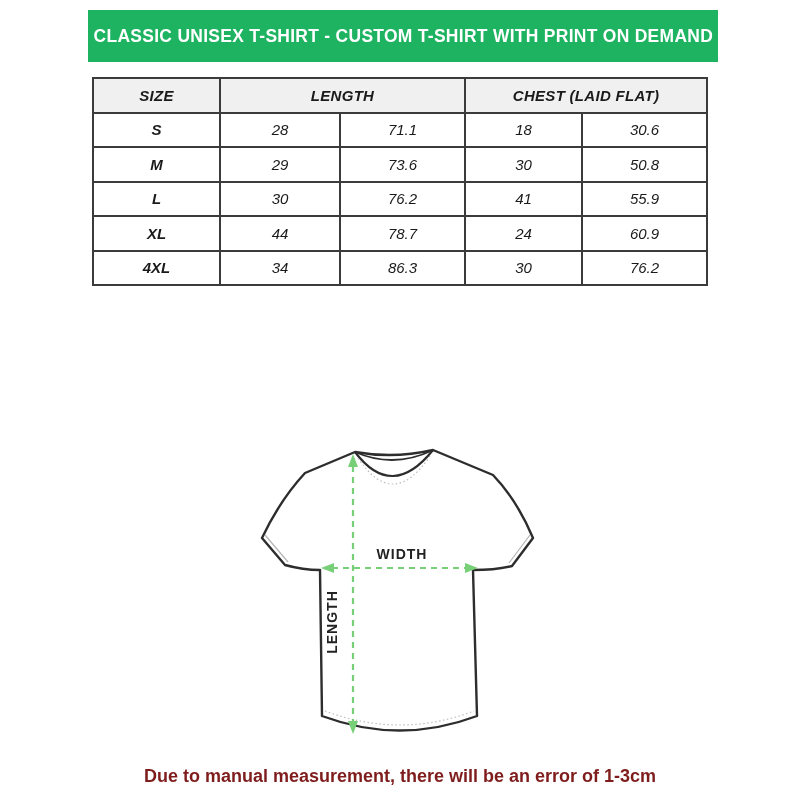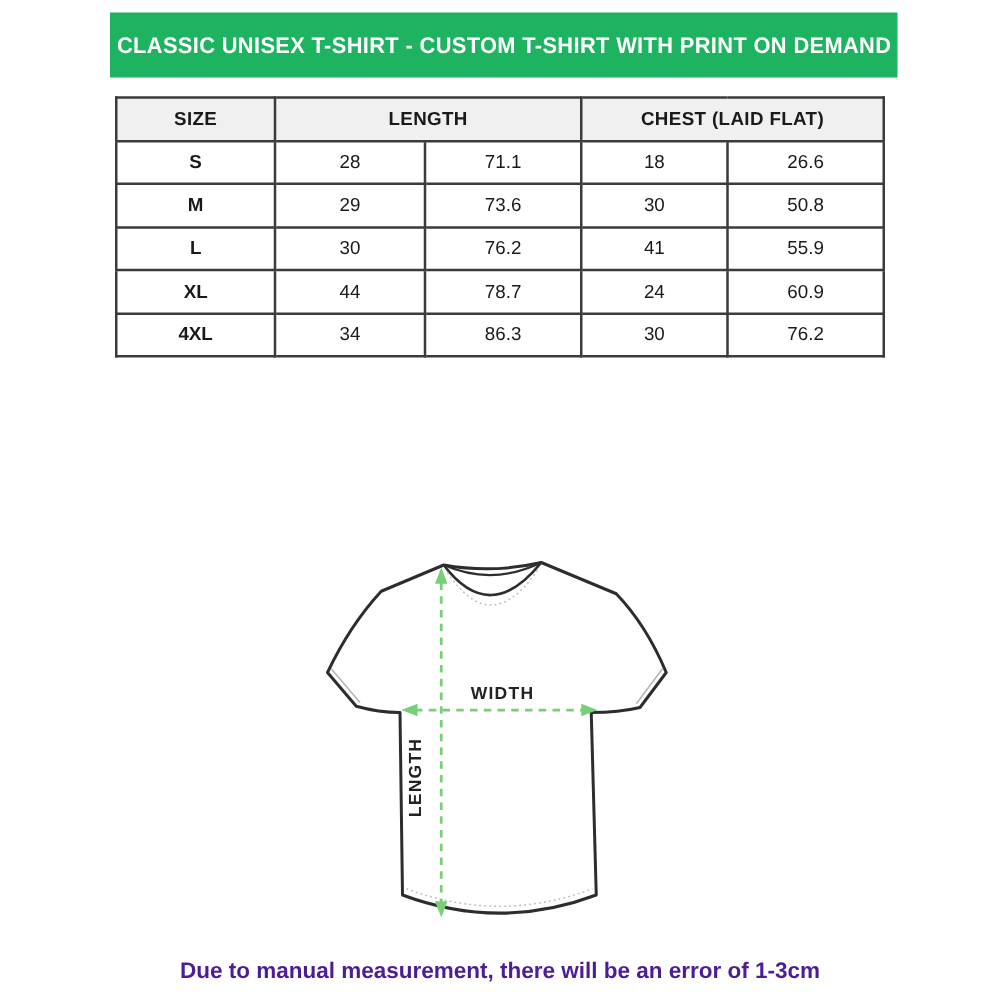--- a/index.html
+++ b/index.html
@@ -14,35 +14,36 @@
   }
   .banner .title{
     color:#ffffff;font-weight:bold;font-size:18px;letter-spacing:.3px;
     white-space:nowrap;transform:scaleX(.97);
   }
   
   .size-table-wrap{position:absolute;left:92px;top:77px;width:614px;}
   table.size-table{
     border-collapse:collapse;table-layout:fixed;width:614px;
     font-size:15px;
+    font-style:italic;
   }
   table.size-table td, table.size-table th{
     border:2px solid #3b3b3b;height:32.5px;text-align:center;vertical-align:middle;
     padding:0;background:#ffffff;
   }
   table.size-table th{background:#f0f0f0;font-weight:bold;letter-spacing:.3px;}
   td.c-size{background:#f0f0f0;font-weight:bold;}
   td.c-cm{background:#f0f0f0;}
   td.c-in{background:#ffffff;}
   
   .shirt-diagram{position:absolute;left:255px;top:445px;width:290px;height:295px;}
   
   .footer-note{
     position:absolute;left:0;top:766px;width:800px;text-align:center;
-    font-weight:bold;font-size:18px;color:#4c1d95;
+    font-weight:bold;font-size:18px;color:#7f1d1d;
   }
 </style>
 </head>
 <body>
 
 <div class="page">
 
   <div class="banner">
     <div class="title">CLASSIC UNISEX T-SHIRT - CUSTOM T-SHIRT WITH PRINT ON DEMAND</div>
   </div>
@@ -62,21 +63,21 @@
           <th colspan="2">LENGTH</th>
           <th colspan="2">CHEST (LAID FLAT)</th>
         </tr>
       </thead>
       <tbody>
           <tr>
             <td class="c-size">S</td>
             <td class="c-in">28</td>
             <td class="c-cm">71.1</td>
             <td class="c-in">18</td>
-            <td class="c-cm">26.6</td>
+            <td class="c-cm">30.6</td>
           </tr>
           <tr>
             <td class="c-size">M</td>
             <td class="c-in">29</td>
             <td class="c-cm">73.6</td>
             <td class="c-in">30</td>
             <td class="c-cm">50.8</td>
           </tr>
           <tr>
             <td class="c-size">L</td>

